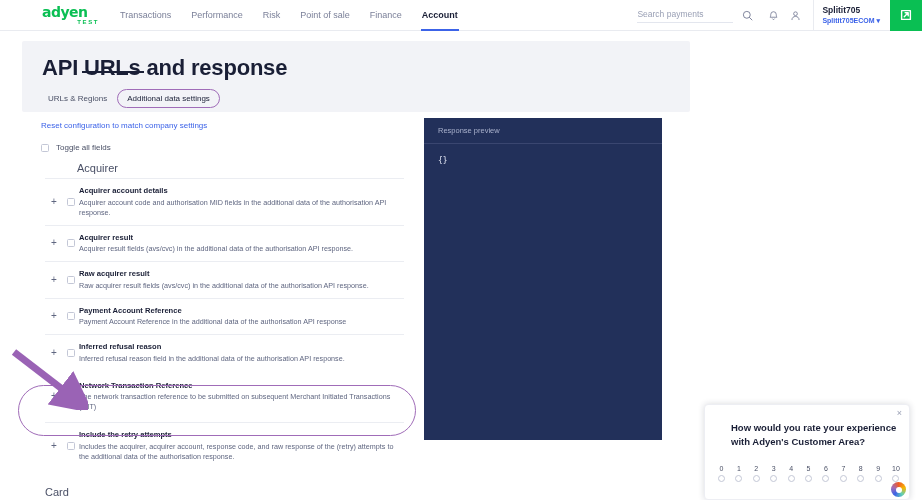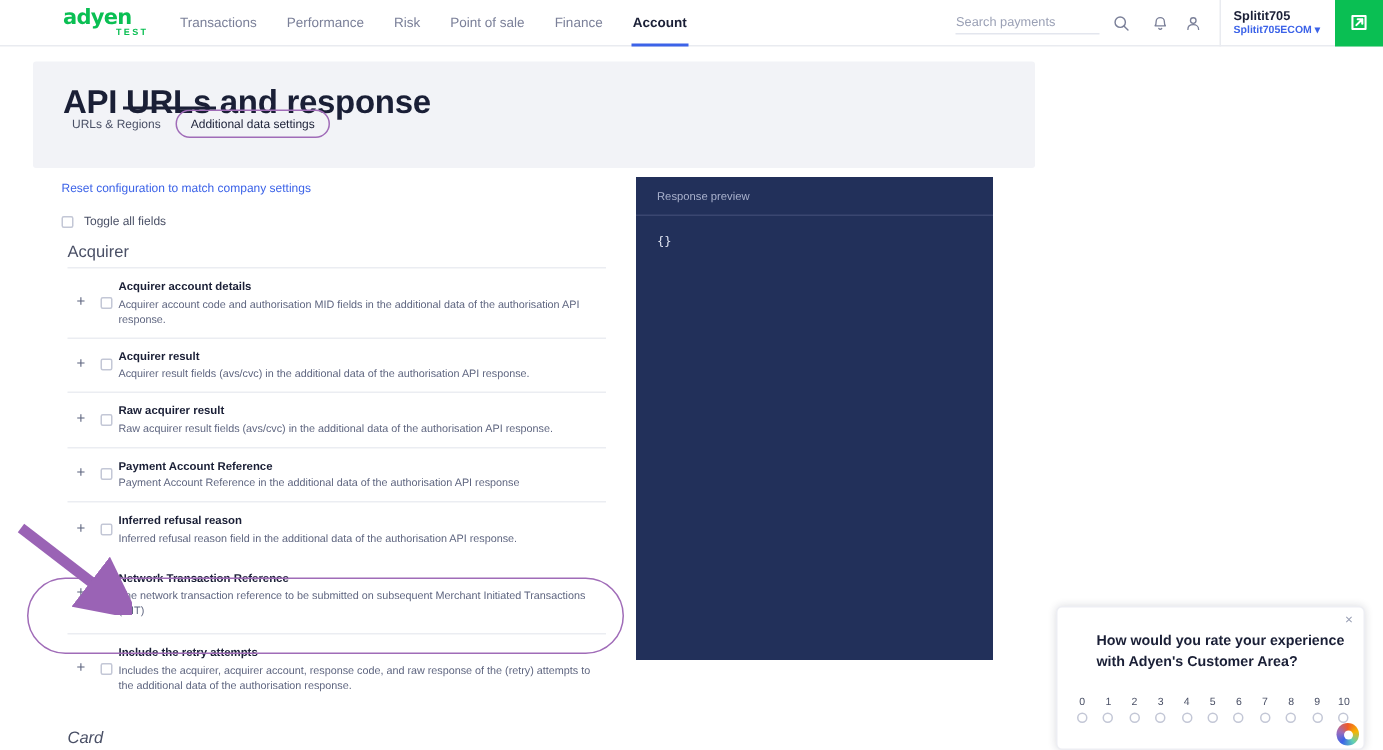--- a/index.html
+++ b/index.html
@@ -59,21 +59,21 @@
 
   
   .header-card{
     position:absolute; left:22px; top:41px; width:668px; height:71px;
     background:#f2f3f7; border-radius:2px;
   }
   .page-title{
     position:absolute; left:20px; top:14px;
     font-size:22px; font-weight:700; color:#1a1f36; letter-spacing:-0.2px;
   }
-  .tabs{ position:absolute; left:20px; top:32px; display:flex; align-items:center; gap:4px; }
+  .tabs{ position:absolute; left:20px; top:48px; display:flex; align-items:center; gap:4px; }
   .tab{
     font-size:8px; color:#4a5066; padding:4px 6px; cursor:pointer; white-space:nowrap;
   }
   .tab.annotated{
     border:1px solid #a06cb8; border-radius:12px; padding:4px 9px; color:#1a1f36;
   }
   .tab-underline{
     position:absolute; left:82px; top:71px; width:62px; height:2px; background:#1a1f36;
   }
 
@@ -84,21 +84,21 @@
   .toggle-all{
     position:absolute; left:41px; top:143px; display:flex; align-items:center; gap:7px;
   }
   .cb{
     width:8px; height:8px; border:1px solid #c3c7d6; border-radius:1.5px;
     background:#fff; display:inline-block; flex:none; cursor:pointer;
   }
   .toggle-all-label{ font-size:8px; color:#4a5066; }
 
   .section-title{
-    font-size:11px; color:#4a5066; padding-left:45px;
+    font-size:11px; color:#4a5066; padding-left:45px;margin-left:32px;
   }
   .list{ position:absolute; left:0; top:158px; width:424px; }
   .section-head{ height:20px; display:flex; align-items:center; }
   .rows{ margin:0 20px 0 45px; }
   .row{
     display:flex; align-items:flex-start; gap:0;
     border-top:1px solid #ebedf2; padding:7px 0 7px 0; position:relative;
   }
   .row:first-child{ border-top:1px solid #ebedf2; }
   .row-plus{
@@ -111,21 +111,21 @@
   .row-desc{ font-size:7.2px; color:#5f6680; line-height:10px; }
   .row.highlighted{ border-top:none; }
 
   .highlight-box{
     position:absolute; left:18px; top:385px; width:398px; height:51px;
     border:1.5px solid #a06cb8; border-radius:26px; pointer-events:none;
   }
   .arrow-anno{ position:absolute; left:8px; top:348px; pointer-events:none; }
 
   .card-section{
-    position:absolute; left:45px; top:486px; font-size:11px; color:#4a5066;font-style:italic;
+    position:absolute; left:45px; top:486px; font-size:11px; color:#4a5066;
   }
 
   
   .preview{
     position:absolute; left:424px; top:118px; width:238px; height:322px;
     background:#22305a;
   }
   .preview-head{
     height:26px; border-bottom:1px solid #3a4straight; border-bottom:1px solid #3a4670;
     display:flex; align-items:center; padding-left:14px;

